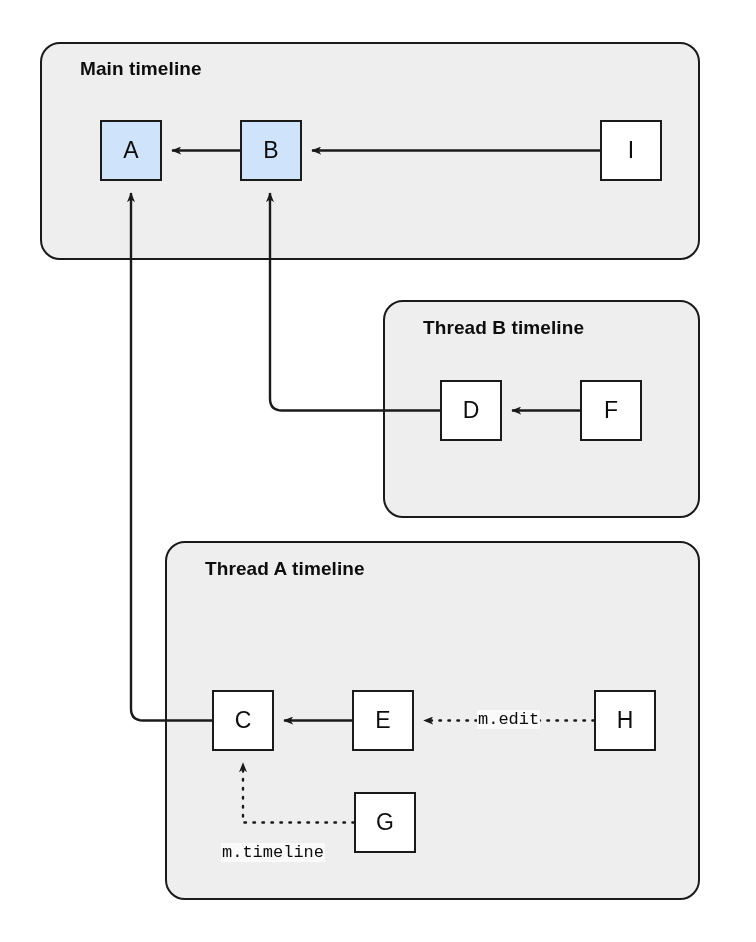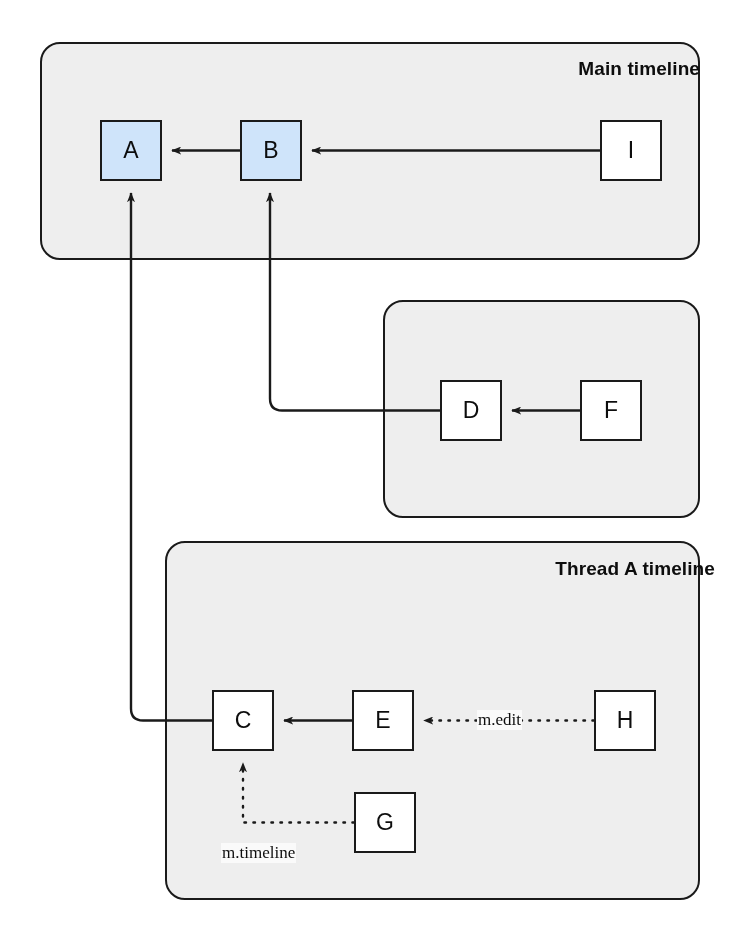--- a/index.html
+++ b/index.html
@@ -21,26 +21,27 @@
     position: absolute;
     background: #eeeeee;
     border: 2px solid #1a1a1a;
     border-radius: 20px;
     box-sizing: border-box;
   }
   .container-title {
     position: absolute;
     left: 0;
     right: 0;
-    text-align: right;
+    text-align: left;
     font-weight: bold;
     font-size: 19px;
     color: #0d0d0d;
     font-family: "Liberation Sans", sans-serif;
     letter-spacing: 0.1px;
+    padding-left: 40px;
   }
   .event-node {
     position: absolute;
     width: 62px;
     height: 61px;
     box-sizing: border-box;
     border: 2px solid #1a1a1a;
     background: #ffffff;
     display: flex;
     align-items: center;
@@ -60,39 +61,40 @@
     width: 756px;
     height: 942px;
     pointer-events: none;
   }
   .edge-label {
     position: absolute;
     font-size: 17px;
     color: #0d0d0d;
     background: #fafafa;
     padding: 0 1px;
-    font-family: Liberation Serif, serif;
+    font-family: Liberation Mono, monospace;
     white-space: nowrap;
   }
 </style>
 </head>
 <body>
 
 <div id="canvas">
 
   <div class="container-box" id="container-main" style="left:40px; top:42px; width:660px; height:218px;">
   </div>
   <div class="container-title" style="top:58px; left:40px; width:660px;">Main timeline</div>
 
   <div class="container-box" id="container-threadb" style="left:383px; top:300px; width:317px; height:218px;">
   </div>
+  <div class="container-title" style="top:317px; left:383px; width:317px;">Thread B timeline</div>
 
   <div class="container-box" id="container-threada" style="left:165px; top:541px; width:535px; height:359px;">
   </div>
-  <div class="container-title" style="top:558px; left:176px; width:539px;">Thread A timeline</div>
+  <div class="container-title" style="top:558px; left:165px; width:539px;">Thread A timeline</div>
 
   <svg id="edge-layer" viewBox="0 0 756 942" width="756" height="942" xmlns="http://www.w3.org/2000/svg">
     <defs>
       <marker id="arrowhead" markerWidth="10" markerHeight="8" refX="9.2" refY="4" orient="auto" markerUnits="userSpaceOnUse">
         <path d="M 0 0 L 10 4 L 0 8 L 2.6 4 z" fill="#1a1a1a"></path>
       </marker>
       <marker id="arrowhead-dot" markerWidth="10" markerHeight="8" refX="9.2" refY="4" orient="auto" markerUnits="userSpaceOnUse">
         <path d="M 0 0 L 10 4 L 0 8 L 2.6 4 z" fill="#1a1a1a"></path>
       </marker>
     </defs>

